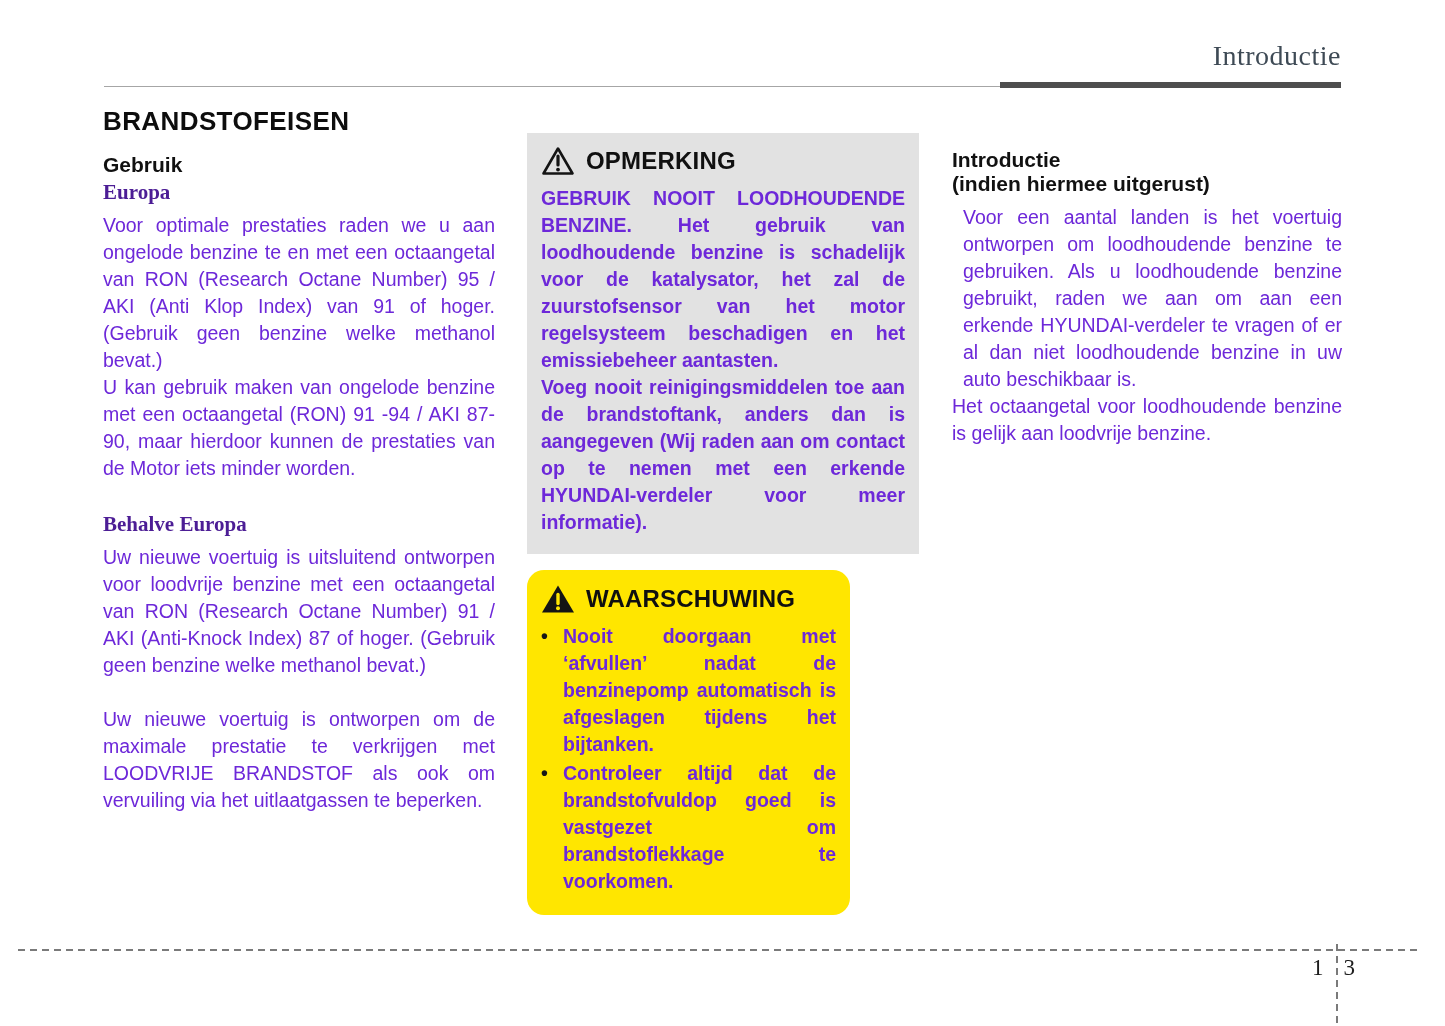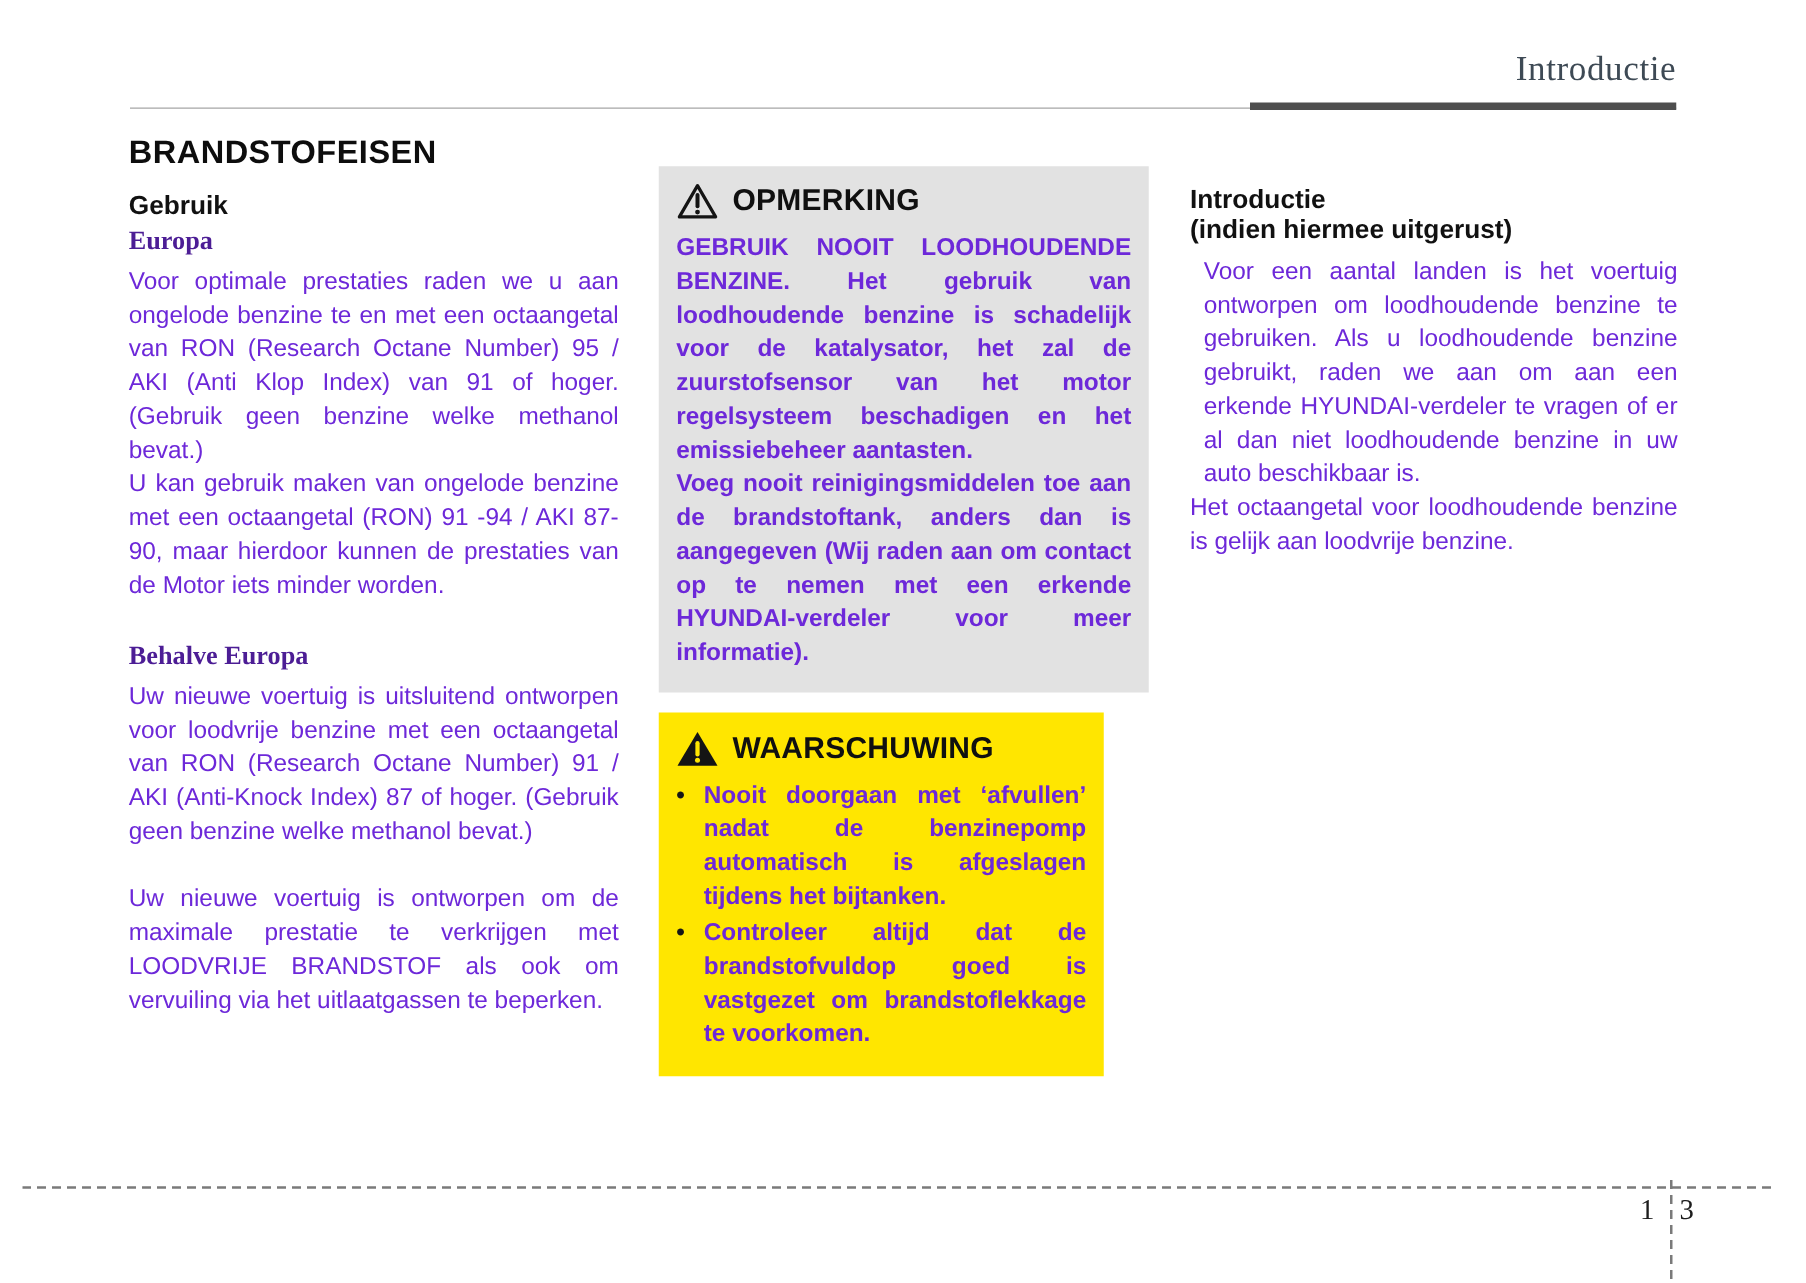--- a/index.html
+++ b/index.html
@@ -52,21 +52,21 @@
     font-size:19.5px; line-height:27px; text-align:justify; color:#6d28d9;
   }
   p.bold-text { font-weight:bold; }
 
   
   .note-box {
     background:#e2e2e2; padding:13px 14px 18px 14px; width:392px;
   }
   
   .warning-box {
-    background:#ffe600; padding:14px 14px 20px 14px; width:356px; margin-top:16px;
+    background:#ffe600; padding:14px 14px 20px 14px; width:323px; margin-top:16px;border-radius:17px;
   }
   .box-head { display:flex; align-items:center; gap:11px; margin-bottom:9px; }
   .box-title { font-size:24px; font-weight:bold; color:#101010; letter-spacing:0.2px; }
   .icon { display:inline-flex; flex:0 0 auto; }
 
   .bullet { display:flex; margin-top:2px; }
   .bullet .marker {
     width:22px; flex:0 0 22px; font-size:19.5px; line-height:27px; font-weight:bold;
   }
   .bullet p { flex:1; }

